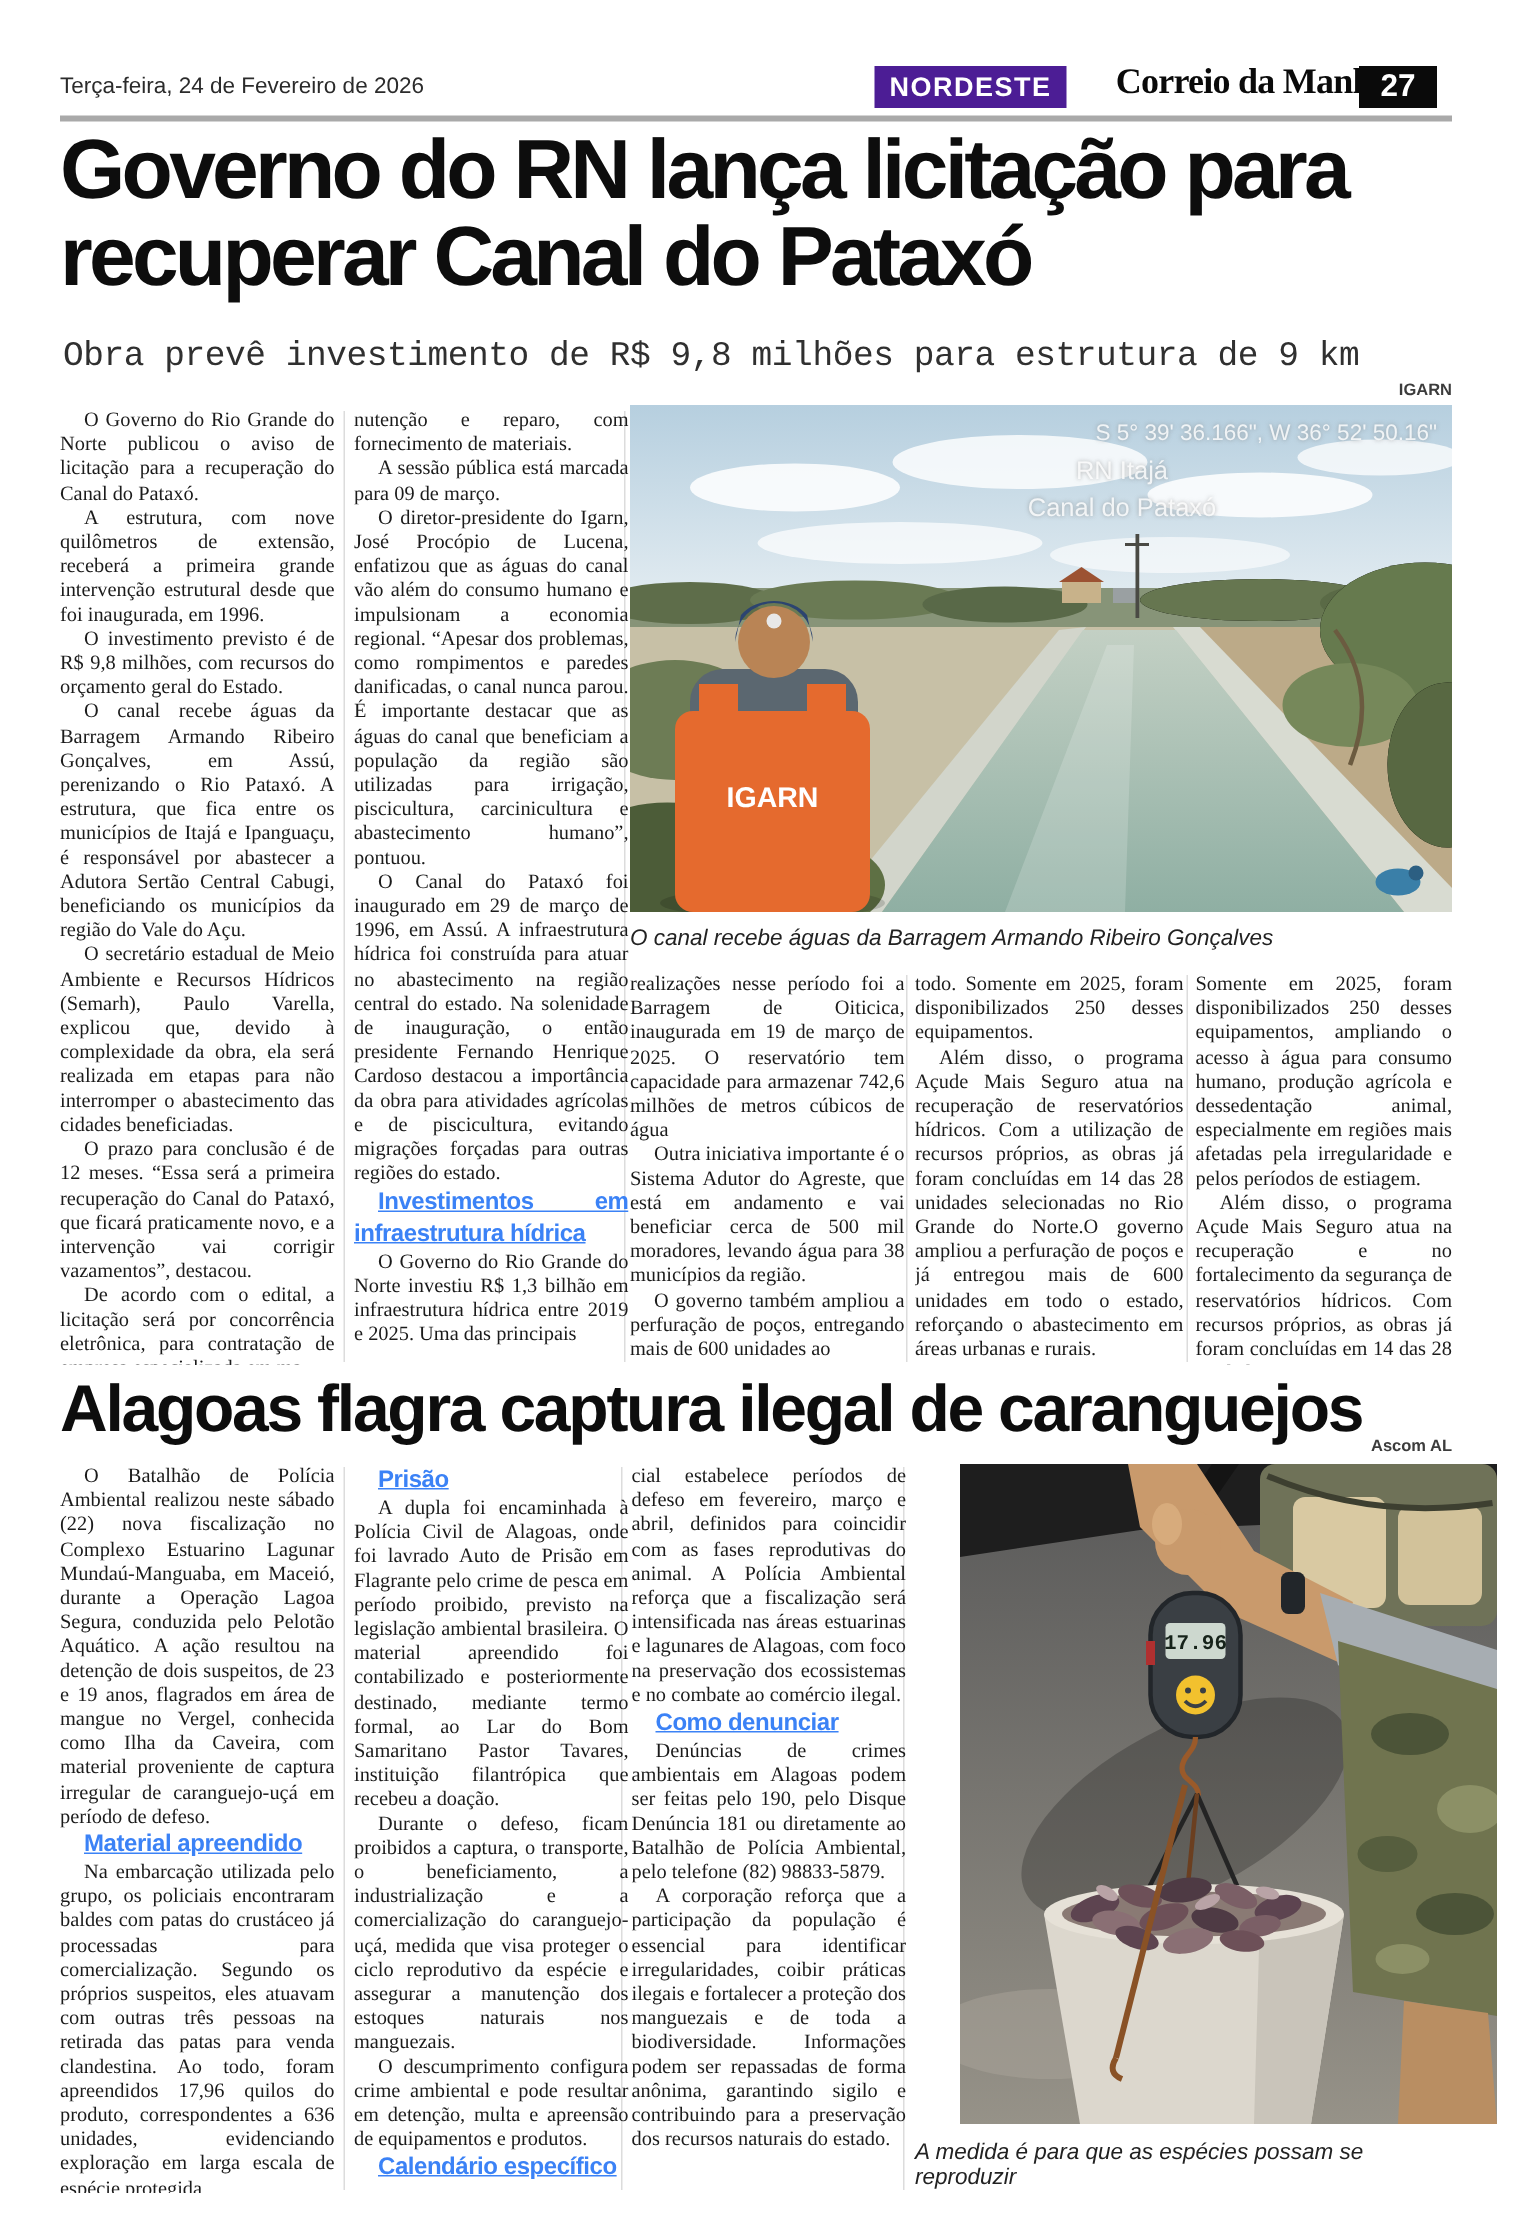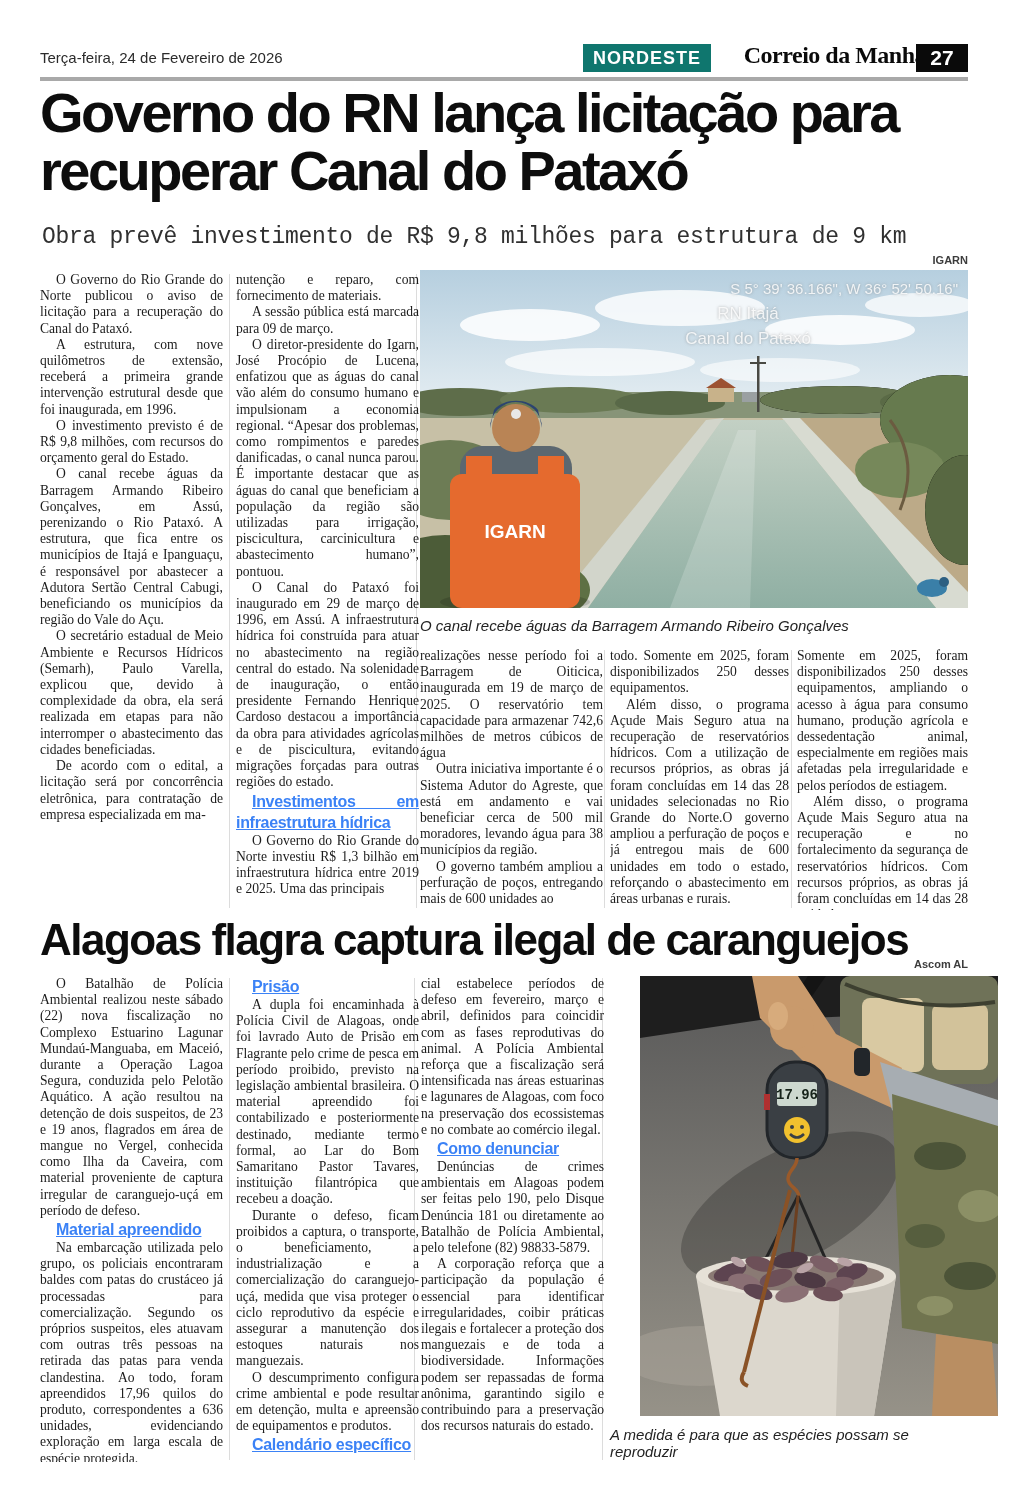--- a/index.html
+++ b/index.html
@@ -1,21 +1,21 @@
 <!DOCTYPE html>
 <html><head>
 <meta charset="utf-8">
 <style>
   html,body{margin:0;padding:0;background:#e9e9e9;}
   #page{position:relative;width:1010px;height:1488px;background:#ffffff;margin:0 auto;overflow:hidden;
         font-family:"Liberation Serif",serif;color:#1b1b1b;}
   .abs{position:absolute;}
   
   .date{font-family:"Liberation Sans",sans-serif;font-size:15px;color:#2b2b2b;}
-  .badge{background:#0f766e;color:#fff;font-family:"Liberation Sans",sans-serif;font-weight:bold;
+  .badge{background:#4c1d95;color:#fff;font-family:"Liberation Sans",sans-serif;font-weight:bold;
          font-size:18px;letter-spacing:1px;display:flex;align-items:center;justify-content:center;}
   .masthead{font-family:"Liberation Serif",serif;font-weight:bold;font-size:24px;color:#0a0a0a;letter-spacing:-0.5px;}
   .pagenum{background:#0a0a0a;color:#fff;font-family:"Liberation Sans",sans-serif;font-weight:bold;
            font-size:21px;display:flex;align-items:center;justify-content:center;}
   .rule{background:#a9a9a9;}
   
   .h1{font-family:"Liberation Sans",sans-serif;font-weight:700;color:#0d0d0d;
       font-size:56px;line-height:1.04;letter-spacing:-2.5px;}
   .h2{font-family:"Liberation Sans",sans-serif;font-weight:700;color:#0d0d0d;
       font-size:44px;line-height:1.0;letter-spacing:-1.5px;white-space:nowrap;}
@@ -37,39 +37,40 @@
   svg{display:block;}
 </style>
 </head>
 <body>
 
 <div id="page">
 
   <div class="abs date" style="left:40px;top:49px;text-align:center;">Terça-feira, 24 de Fevereiro de 2026</div>
   <div class="abs badge" style="left:583px;top:44px;width:128px;height:28px;">NORDESTE</div>
   <div class="abs masthead" style="right:84px;top:42px;">Correio da Manhã</div>
-  <div class="abs pagenum" style="right:42px;top:44px;width:52px;height:28px;">27</div>
+  <div class="abs pagenum" style="right:52px;top:44px;width:52px;height:28px;">27</div>
   <div class="abs rule" style="left:40px;right:42px;top:77px;height:4px;"></div>
 
   <div class="abs h1" style="left:40px;top:84px;width:940px;">Governo do RN lança licitação para recuperar Canal do Pataxó</div>
   <div class="abs deck" style="left:42px;top:224px;width:900px;">Obra prevê investimento de R$ 9,8 milhões para estrutura de 9 km</div>
 
   <div class="abs credit" style="left:768px;top:254px;width:200px;">IGARN</div>
 
   <div class="abs vline" style="left:229px;top:274px;height:634px;"></div>
   <div class="abs vline" style="left:416px;top:274px;height:634px;"></div>
   <div class="abs vline" style="left:604px;top:650px;height:258px;"></div>
   <div class="abs vline" style="left:791px;top:650px;height:258px;"></div>
 
   <div class="abs col" style="left:40px;top:272px;width:183px;height:638px;">
     <p>O Governo do Rio Grande do Norte publicou o aviso de licitação para a recuperação do Canal do Pataxó.</p>
     <p>A estrutura, com nove quilômetros de extensão, receberá a primeira grande intervenção estrutural desde que foi inaugurada, em 1996.</p>
     <p>O investimento previsto é de R$ 9,8 milhões, com recursos do orçamento geral do Estado.</p>
     <p>O canal recebe águas da Barragem Armando Ribeiro Gonçalves, em Assú, perenizando o Rio Pataxó. A estrutura, que fica entre os municípios de Itajá e Ipanguaçu, é responsável por abastecer a Adutora Sertão Central Cabugi, beneficiando os municípios da região do Vale do Açu.</p>
     <p>O secretário estadual de Meio Ambiente e Recursos Hídricos (Semarh), Paulo Varella, explicou que, devido à complexidade da obra, ela será realizada em etapas para não interromper o abastecimento das cidades beneficiadas.</p>
+    <p>O prazo para conclusão é de 12 meses. “Essa será a primeira recuperação do Canal do Pataxó, que ficará praticamente novo, e a intervenção vai corrigir vazamentos”, destacou.</p>
     <p>De acordo com o edital, a licitação será por concorrência eletrônica, para contratação de empresa especializada em ma-</p>
   </div>
 
   <div class="abs col" style="left:236px;top:272px;width:183px;height:638px;">
     <p class="noind">nutenção e reparo, com fornecimento de materiais.</p>
     <p>A sessão pública está marcada para 09 de março.</p>
     <p>O diretor-presidente do Igarn, José Procópio de Lucena, enfatizou que as águas do canal vão além do consumo humano e impulsionam a economia regional. “Apesar dos problemas, como rompimentos e paredes danificadas, o canal nunca parou. É importante destacar que as águas do canal que beneficiam a população da região são utilizadas para irrigação, piscicultura, carcinicultura e abastecimento humano”, pontuou.</p>
     <p>O Canal do Pataxó foi inaugurado em 29 de março de 1996, em Assú. A infraestrutura hídrica foi construída para atuar no abastecimento na região central do estado. Na solenidade de inauguração, o então presidente Fernando Henrique Cardoso destacou a importância da obra para atividades agrícolas e de piscicultura, evitando migrações forçadas para outras regiões do estado.</p>
     <p class="subhead">Investimentos em infraestrutura hídrica</p>
     <p>O Governo do Rio Grande do Norte investiu R$ 1,3 bilhão em infraestrutura hídrica entre 2019 e 2025. Uma das principais</p>

